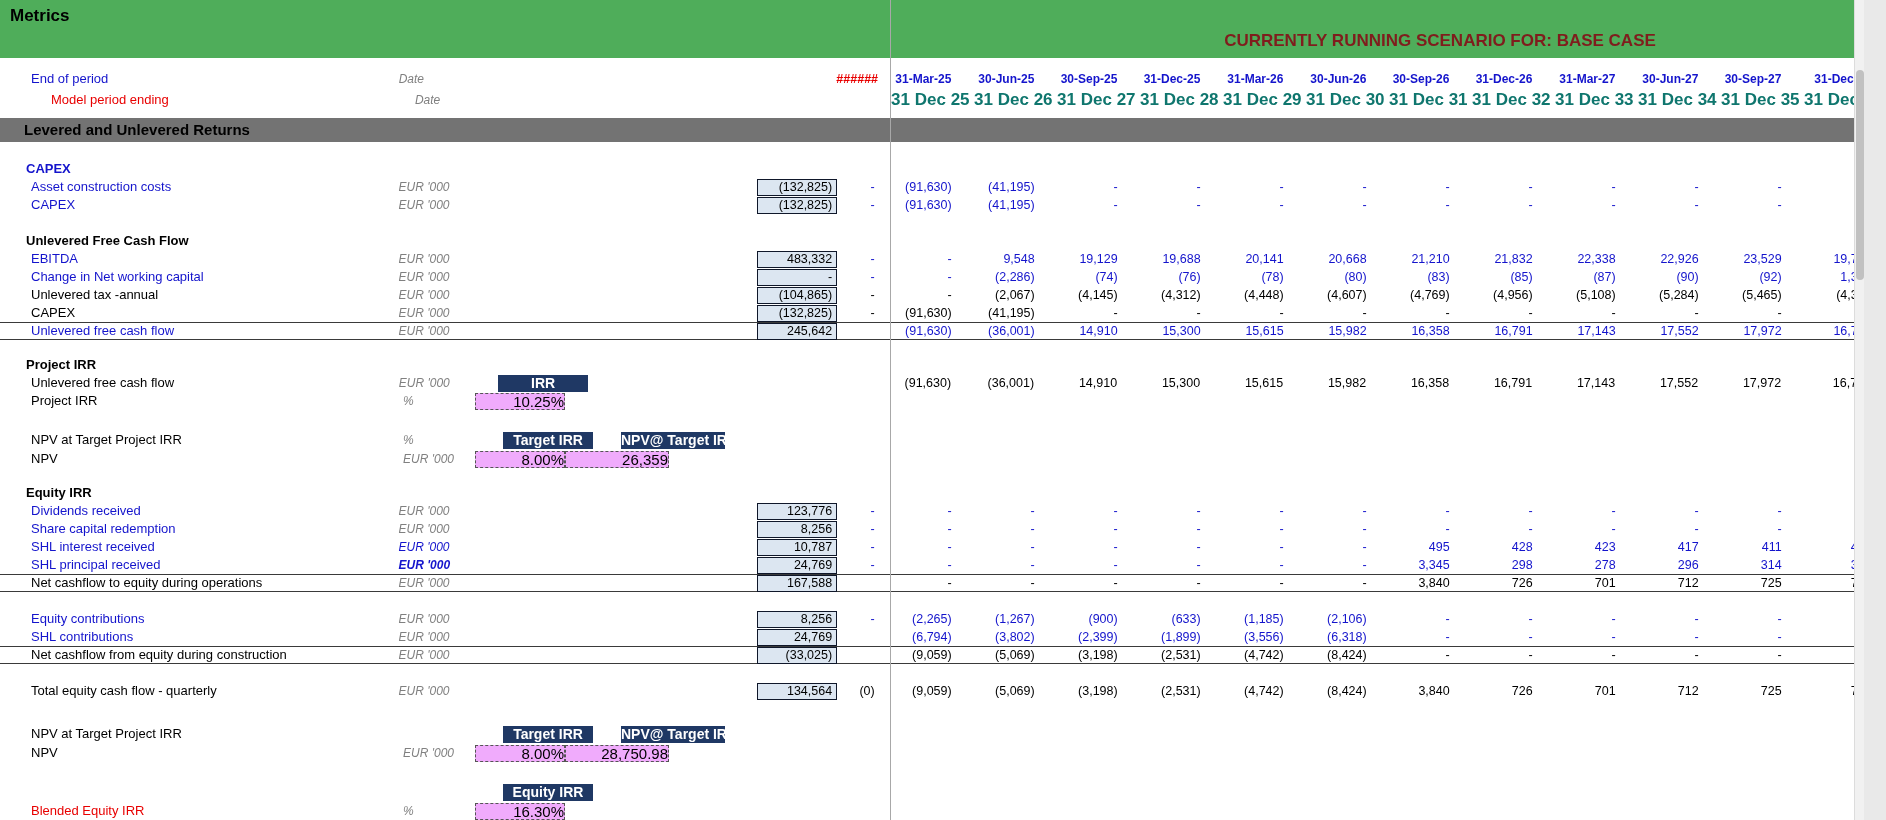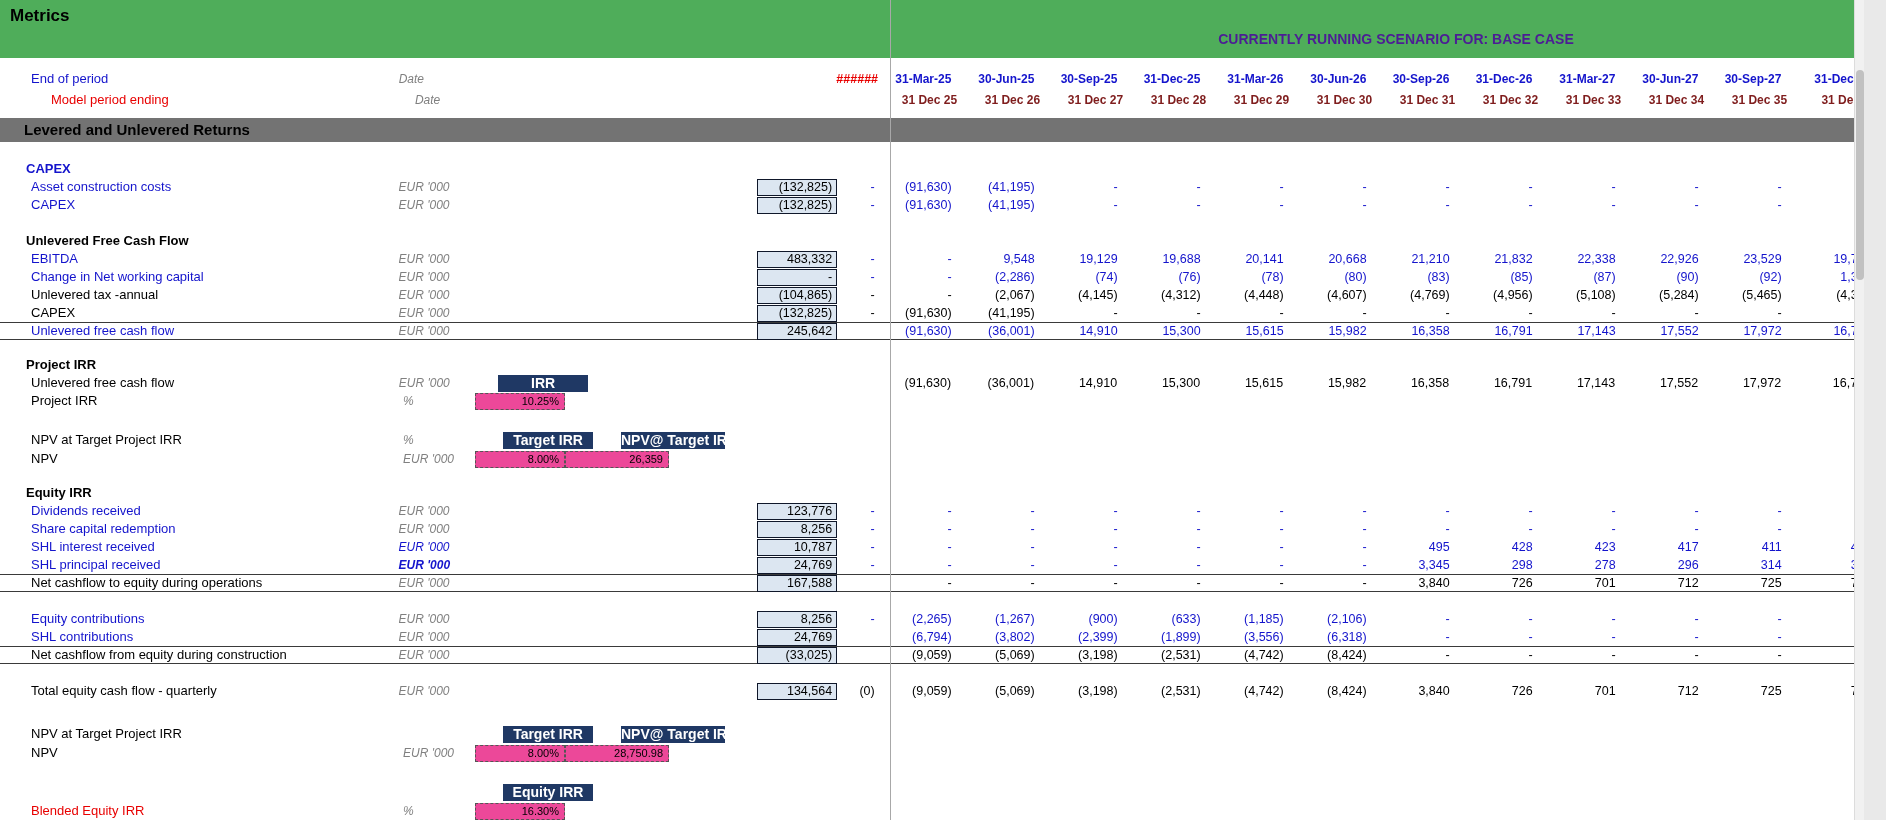--- a/index.html
+++ b/index.html
@@ -5,21 +5,21 @@
   * { margin:0; padding:0; box-sizing:border-box; }
   html,body { background:#e9e9e9; }
   #sheet {
     position:relative; width:1864px; height:820px; background:#ffffff;
     font-family:"Liberation Sans","DejaVu Sans",sans-serif; font-size:13px; color:#000;
     overflow:hidden;
   }
   
   .banner { position:relative; height:58px; background:#4FAD5A; }
   .banner .title { position:absolute; left:10px; top:6px; font-size:17px; font-weight:bold; color:#000; }
-  .banner .scenario { position:absolute; left:956px; width:880px; top:31px; font-size:14px; font-weight:bold; text-align:center; color:#4c1d95; }
+  .banner .scenario { position:absolute; left:1000px; width:880px; top:31px; font-size:17px; font-weight:bold; text-align:center; color:#7f1d1d; }
   
   .greenbar { height:24px; line-height:24px; background:#737373; font-weight:bold; font-size:15px; padding-left:24px; }
   
   .r { display:flex; height:18px; line-height:18px; white-space:nowrap; align-items:center; }
   .sp { width:100%; }
   .lbl  { width:380px; padding-left:31px; overflow:hidden; }
   .lbl.sec { padding-left:26px; font-weight:bold; }
   .unit { width:80px; padding-left:23px; font-style:italic; color:#808080; font-size:12px; }
   .mid  { width:306px; display:flex; align-items:center; padding-left:15px; }
   .totwrap { width:80px; display:flex; align-items:center; }
@@ -31,28 +31,28 @@
   
   .r.blue .lbl, .r.blue .flag, .r.blue .cell { color:#1414CC; }
   .c-blue { color:#1414CC !important; }
   .c-red  { color:#E80000 !important; }
   .bold { font-weight:bold; }
   .u-blue { color:#1414CC !important; }
   
   .hdr1 { height:22px; line-height:22px; }
   .hdr2 { height:20px; line-height:20px;margin-left:20px; }
   .p-blue .cell { color:#1414CC; font-weight:bold; font-size:12px; }
-  .p-red  .cell { color:#7f1d1d; font-weight:bold; font-size:12px; padding-right:17px; }
+  .p-red  .cell { color:#0f766e; font-weight:bold; font-size:17px; padding-right:17px; }
   
   .rule { border-top:1px solid #3A3A3A; border-bottom:1px solid #3A3A3A; }
   
   .navybox { height:17px; line-height:17px; background:#1F3864; color:#fff; font-weight:bold;
              font-size:14px; text-align:center;margin-left:28px; }
-  .dashbox { height:17px; line-height:15px; border:1px dashed #555; background:#ec4899;
-             text-align:right; padding-right:5px; font-size:11px; }
+  .dashbox { height:17px; line-height:15px; border:1px dashed #555; background:#f0abfc;
+             text-align:right; font-size:15px; }
   .w90 { width:90px; } .w104 { width:104px; }
   .hdr20 { height:20px; line-height:20px; }
   
   #vline { position:absolute; left:890px; top:0; width:1px; height:820px; background:#A8A8A8; z-index:3; }
   
   #scrollbar { position:absolute; right:0; top:0; width:10px; height:820px; background:#F1F1F1;
                border-left:1px solid #DCDCDC; z-index:10; }
   #scroll-thumb { position:absolute; left:1px; top:70px; width:8px; height:210px; background:#C1C1C1; border-radius:4px; }
 </style>
 </head>

